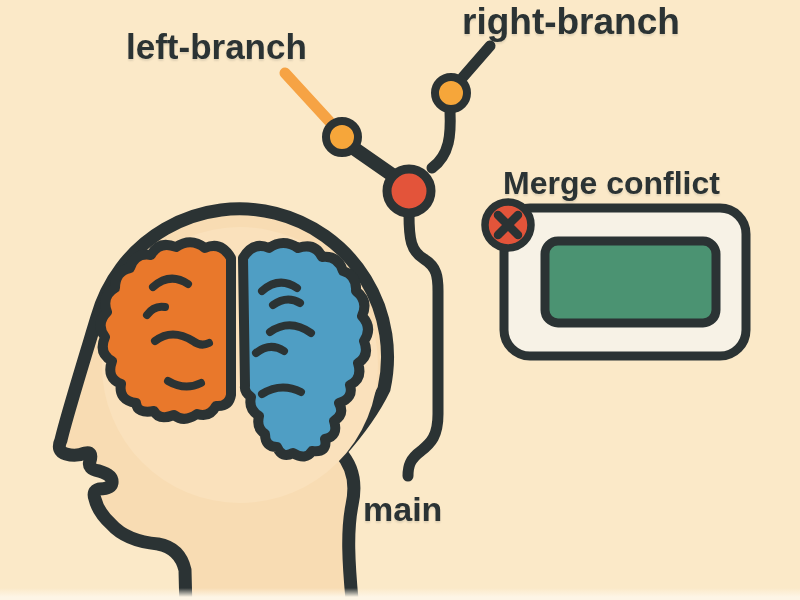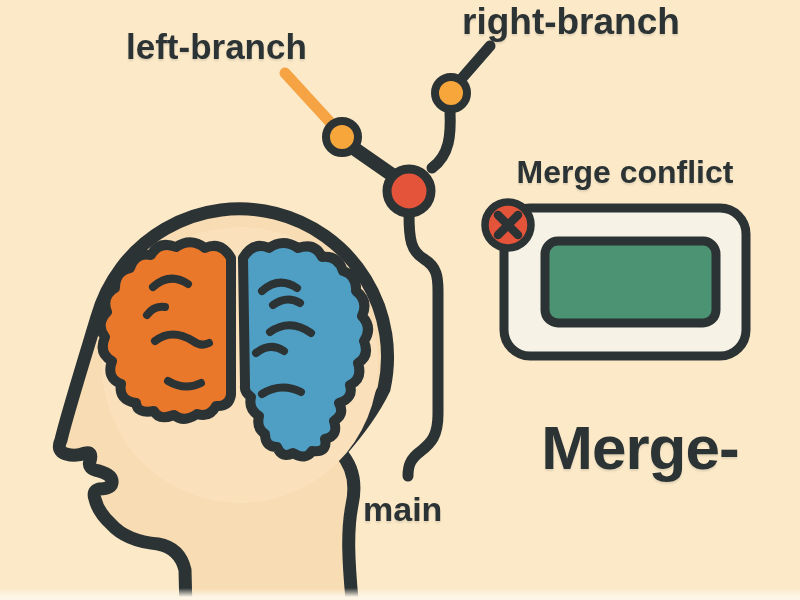--- a/index.html
+++ b/index.html
@@ -13,21 +13,21 @@
   .stage svg{position:absolute;left:0;top:0;}
   .lbl{
     position:absolute;
     font-weight:bold;
     color:var(--ink,#2a3132);
     white-space:nowrap;
     text-shadow:0 2px 2px rgba(43,49,50,0.12);
   }
   .lbl-left-branch{left:126px;top:27px;font-size:35px;}
   .lbl-right-branch{left:462px;top:1px;font-size:37px;}
-  .lbl-merge-conflict{left:503px;top:154px;width:244px;text-align:center;font-size:32px;white-space:nowrap;}
+  .lbl-merge-conflict{left:503px;top:165px;width:244px;text-align:left;font-size:32px;white-space:nowrap;}
   .lbl-main{left:363px;top:490px;font-size:34px;text-align:center;}
   .lbl-title{
     left:495px;top:411px;width:290px;
     text-align:center;font-size:62px;line-height:73px;
     letter-spacing:-1px;white-space:normal;
   }
   .bottom-fade{
     position:absolute;left:0;bottom:0;width:800px;height:12px;
     background:linear-gradient(to bottom, rgba(253,245,230,0), var(--bottom-fade,#fdf5e6) 75%);
     pointer-events:none;
@@ -151,17 +151,17 @@
 
   <div class="lbl lbl-left-branch">left-branch</div>
 
   <div class="lbl lbl-right-branch">right-branch</div>
 
   <div class="lbl lbl-merge-conflict">Merge conflict</div>
 
   <div class="lbl lbl-main">main</div>
 
   <div class="lbl lbl-title">
-    <span>Merge-</span><br>
+    <br>
   </div>
 
   <div class="bottom-fade"></div>
 </div>
 
 </body></html>

